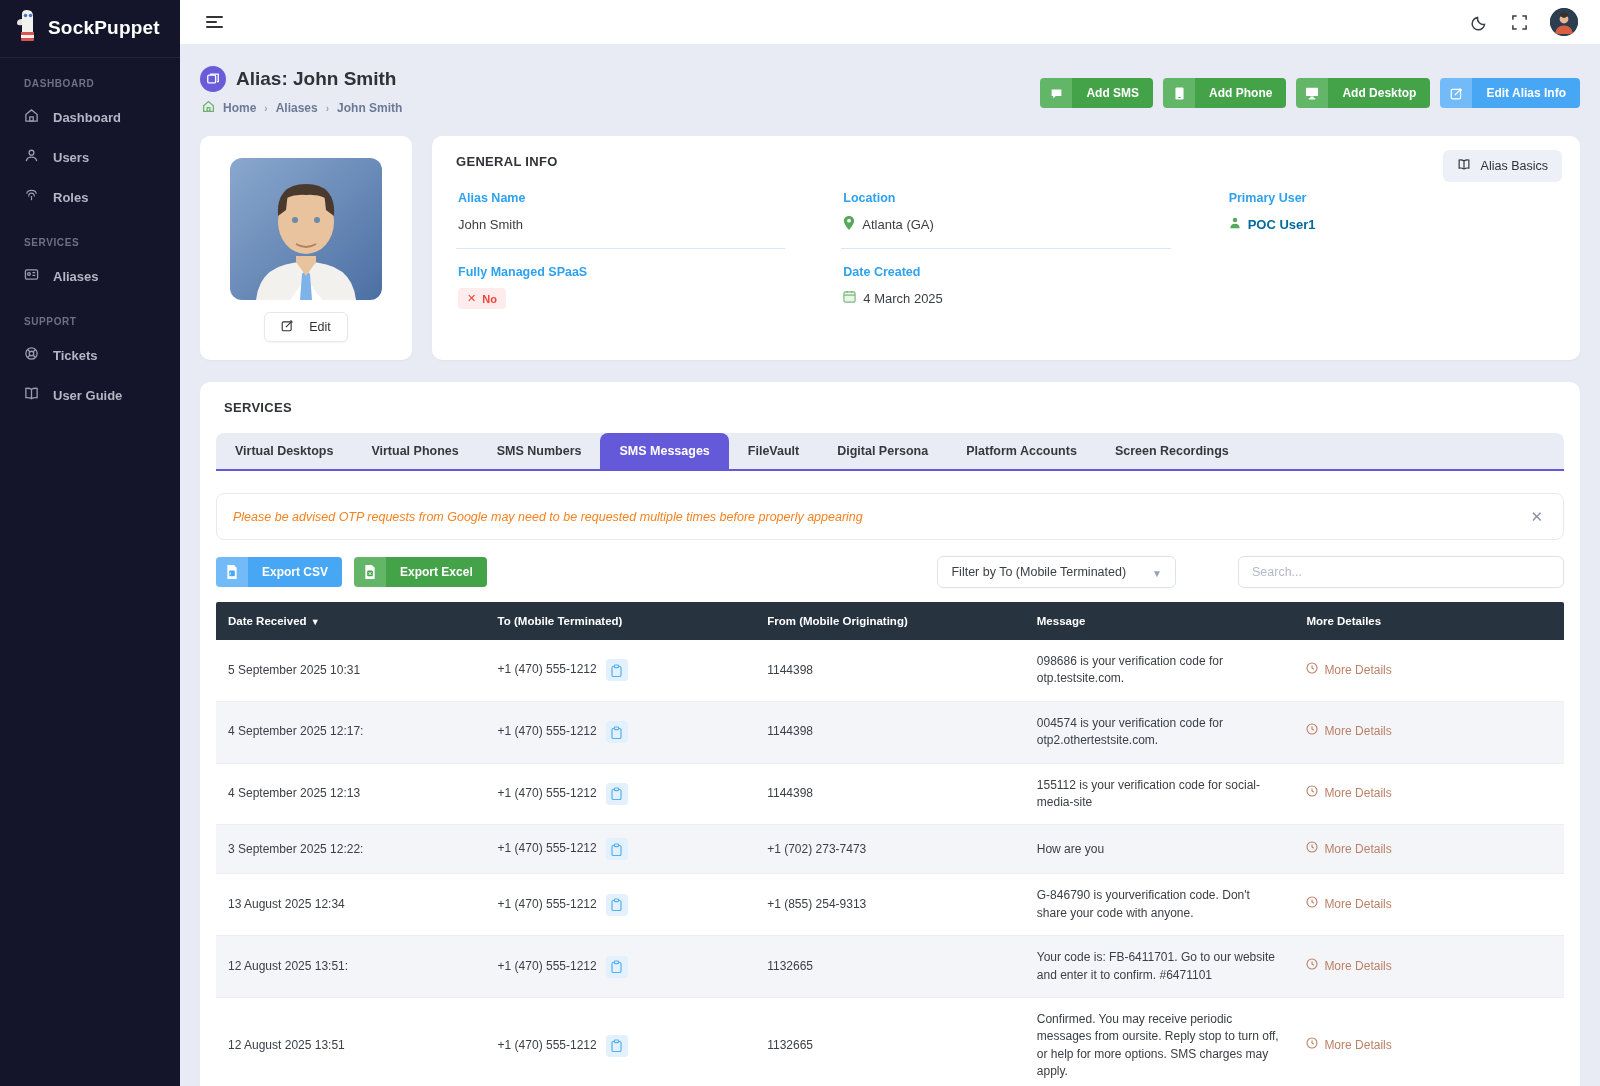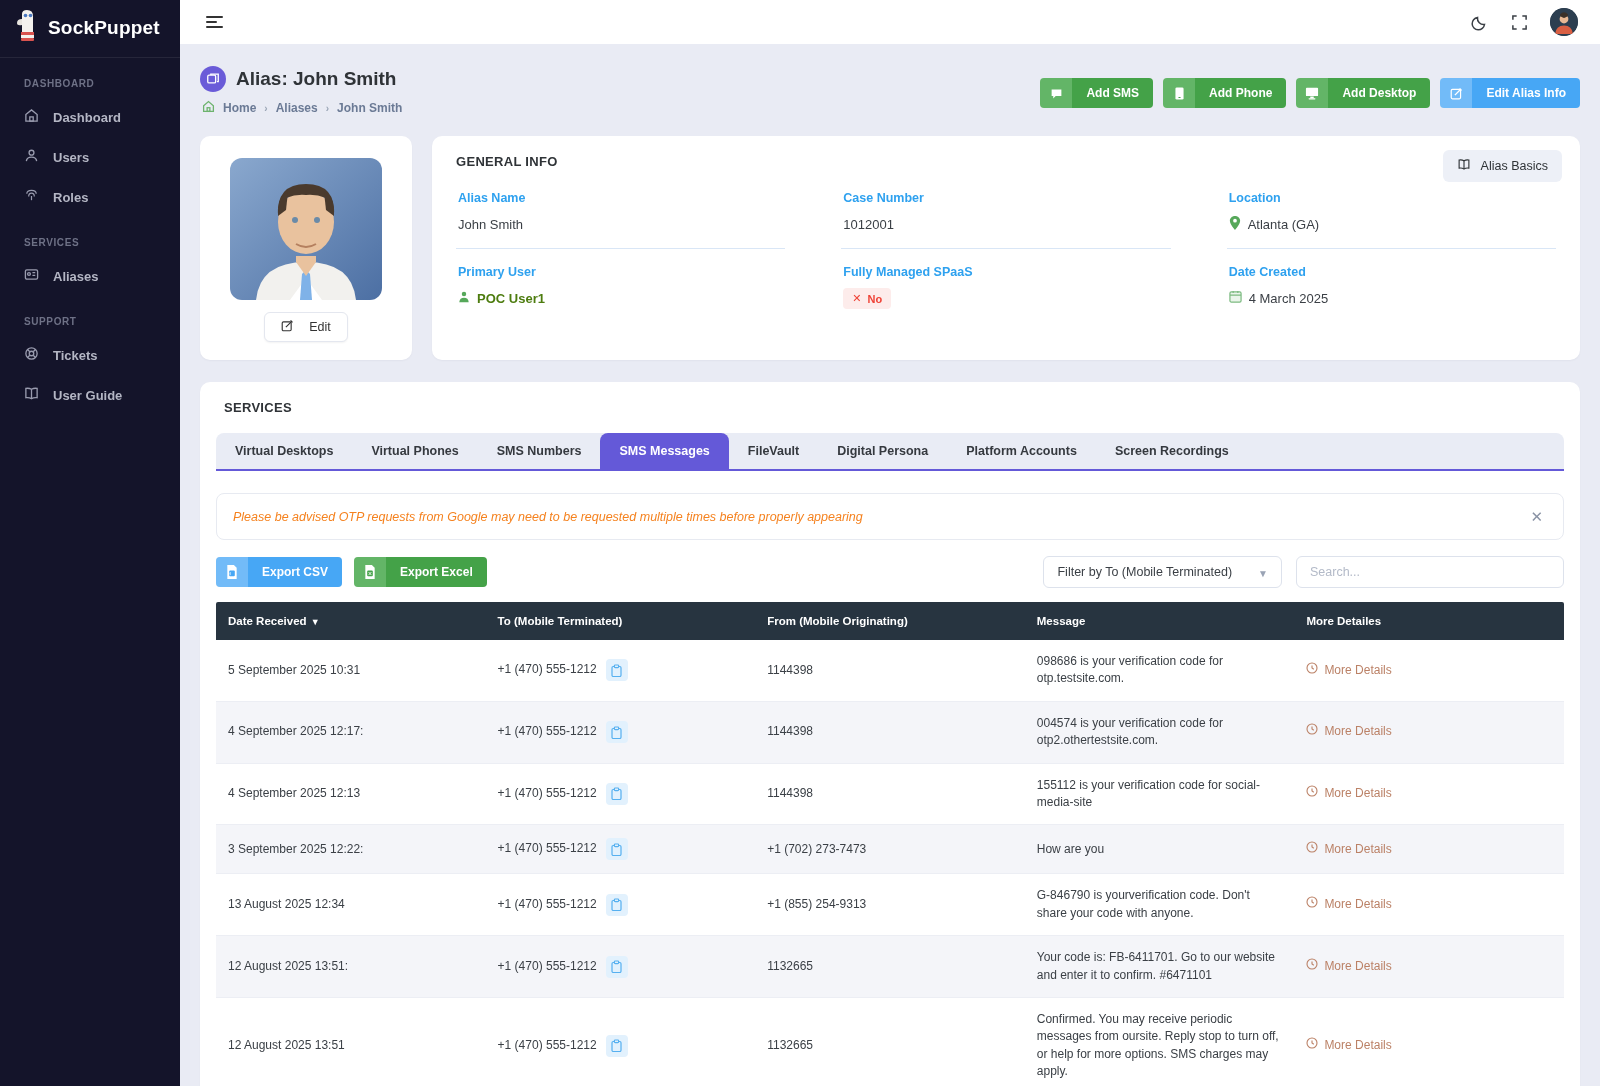--- a/index.html
+++ b/index.html
@@ -46,36 +46,36 @@
   .photo { width:152px; height:142px; border-radius:12px; overflow:hidden; }
   .edit-btn { margin-top:12px; display:flex; align-items:center; gap:15px; background:#fff; border:1px solid #e4e7ef; border-radius:6px; padding:6px 16px; font-size:12.5px; color:#333; cursor:pointer; box-shadow:0 1px 2px rgba(0,0,0,.05); }
   .gi-card { flex:1; padding:18px 24px 10px; position:relative; }
   .gi-title { font-size:13px; font-weight:bold; color:#2f3337; letter-spacing:.3px; }
   .alias-basics { position:absolute; top:14px; right:18px; display:flex; align-items:center; gap:10px; background:#edf0f7; border:none; border-radius:6px; padding:8px 14px; font-size:12.5px; color:#2f3337; cursor:pointer; }
   .gi-grid { display:grid; grid-template-columns:1fr 1fr 1fr; column-gap:56px; margin-top:16px; }
   .gi-field { padding:6px 2px 14px; }
   .gi-field.row1 { border-bottom:1px solid #d9e6f6; margin-bottom:10px; }
   .gi-label { color:#2ea1ef; font-size:12.5px; font-weight:bold; margin-bottom:9px; }
   .gi-value { font-size:13px; color:#3a3f45; display:flex; align-items:center; gap:7px; min-height:20px; }
-  .gi-value.user { color:#4d7c0f; font-weight:600; }
+  .gi-value.user { color:#0369a1; font-weight:600; }
   .badge-no { display:inline-flex; align-items:center; gap:6px; background:#fdeceb; color:#ef4337; font-size:11px; font-weight:bold; padding:4px 9px; border-radius:4px; }
   
   .services-card { padding:18px 0 26px; margin-bottom:22px; }
   .svc-title { padding:0 24px; font-size:13px; font-weight:bold; color:#2f3337; letter-spacing:.3px; }
   .tabs { margin:18px 16px 0; background:#e9ecf5; border-radius:8px 8px 0 0; border-bottom:2px solid #6459d8; display:flex; align-items:flex-end; }
   .tab { padding:11px 19px; font-size:12.5px; color:#35393f; font-weight:600; cursor:pointer; white-space:nowrap; }
   .tab.active { background:#6459d8; color:#fff; border-radius:8px 8px 0 0; }
   .alert { margin:22px 16px 0; background:#fff; border:1px solid #e7eaf1; border-radius:8px; padding:13px 16px; display:flex; justify-content:space-between; align-items:center; }
   .alert-text { color:#f5821f; font-style:italic; font-size:12.5px; }
   .alert-close { color:#8a93a5; font-size:15px; cursor:pointer; line-height:1; padding:2px 4px; }
   .toolbar { margin:16px 16px 0; display:flex; justify-content:space-between; align-items:center; }
   .toolbar-left { display:flex; gap:12px; }
   .toolbar-right { display:flex; gap:14px; }
   .select-box { display:flex; align-items:flex-end; justify-content:space-between; gap:26px; border:1px solid #dde2ec; border-radius:6px; padding:8px 13px; font-size:12.5px; color:#3a3f45; background:#fff; cursor:pointer; }
-  .search-input { border:1px solid #dde2ec; border-radius:6px; padding:8px 13px; font-size:12.5px; width:268px; color:#3a3f45; background:#fff; }
+  .search-input { border:1px solid #dde2ec; border-radius:6px; padding:8px 13px; font-size:12.5px; width:326px; color:#3a3f45; background:#fff;margin-left:48px; }
   .search-input::placeholder { color:#b3bac8; }
   
   table.sms { margin:14px 16px 0; width:calc(100% - 32px); border-collapse:collapse; table-layout:fixed; }
   table.sms th { background:#273440; color:#fff; font-size:11.5px; font-weight:bold; text-align:left; padding:13px 12px; }
   table.sms th:first-child { border-radius:2px 0 0 0; }
   table.sms th:last-child  { border-radius:0 2px 0 0; }
   table.sms td { padding:13px 12px; font-size:12px; color:#3b4046; vertical-align:middle; line-height:1.45; }
   table.sms tbody tr:nth-child(even) { background:#f4f5f9; }
   table.sms tbody tr { border-bottom:1px solid #eceef4; }
   .copy-chip { display:inline-flex; align-items:center; justify-content:center; width:22px; height:22px; border-radius:4px; background:#e2f1fd; margin-left:9px; vertical-align:middle; cursor:pointer; }
@@ -291,24 +291,20 @@
             </svg></span>
         <span>Alias Basics</span>
       </button>
 
       <div class="gi-grid">
         <div class="gi-field row1">
           <div class="gi-label">Alias Name</div>
           <div class="gi-value">John Smith</div>
         </div>
         <div class="gi-field row1">
-          <div class="gi-label">Case Number</div>
-          <div class="gi-value">1012001</div>
-        </div>
-        <div class="gi-field row1">
           <div class="gi-label">Location</div>
           <div class="gi-value">
             <span><svg width="12" height="14" viewBox="0 0 12 15" fill="#56a85a">
                   <path d="M6 0 C2.7 0 0.5 2.3 0.5 5.2 C0.5 9 6 15 6 15 C6 15 11.5 9 11.5 5.2 C11.5 2.3 9.3 0 6 0 Z M6 7 A2 2 0 1 1 6 3 A2 2 0 0 1 6 7 Z"></path>
                 </svg></span>
             <span>Atlanta (GA)</span>
           </div>
         </div>
         <div class="gi-field">
           <div class="gi-label">Primary User</div>

